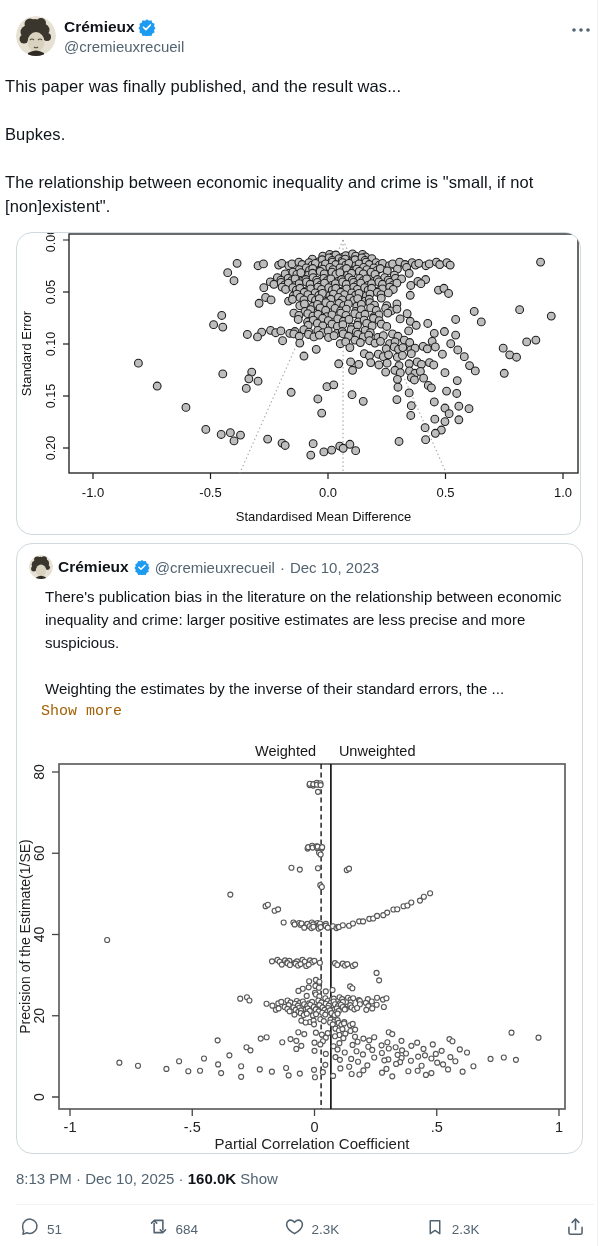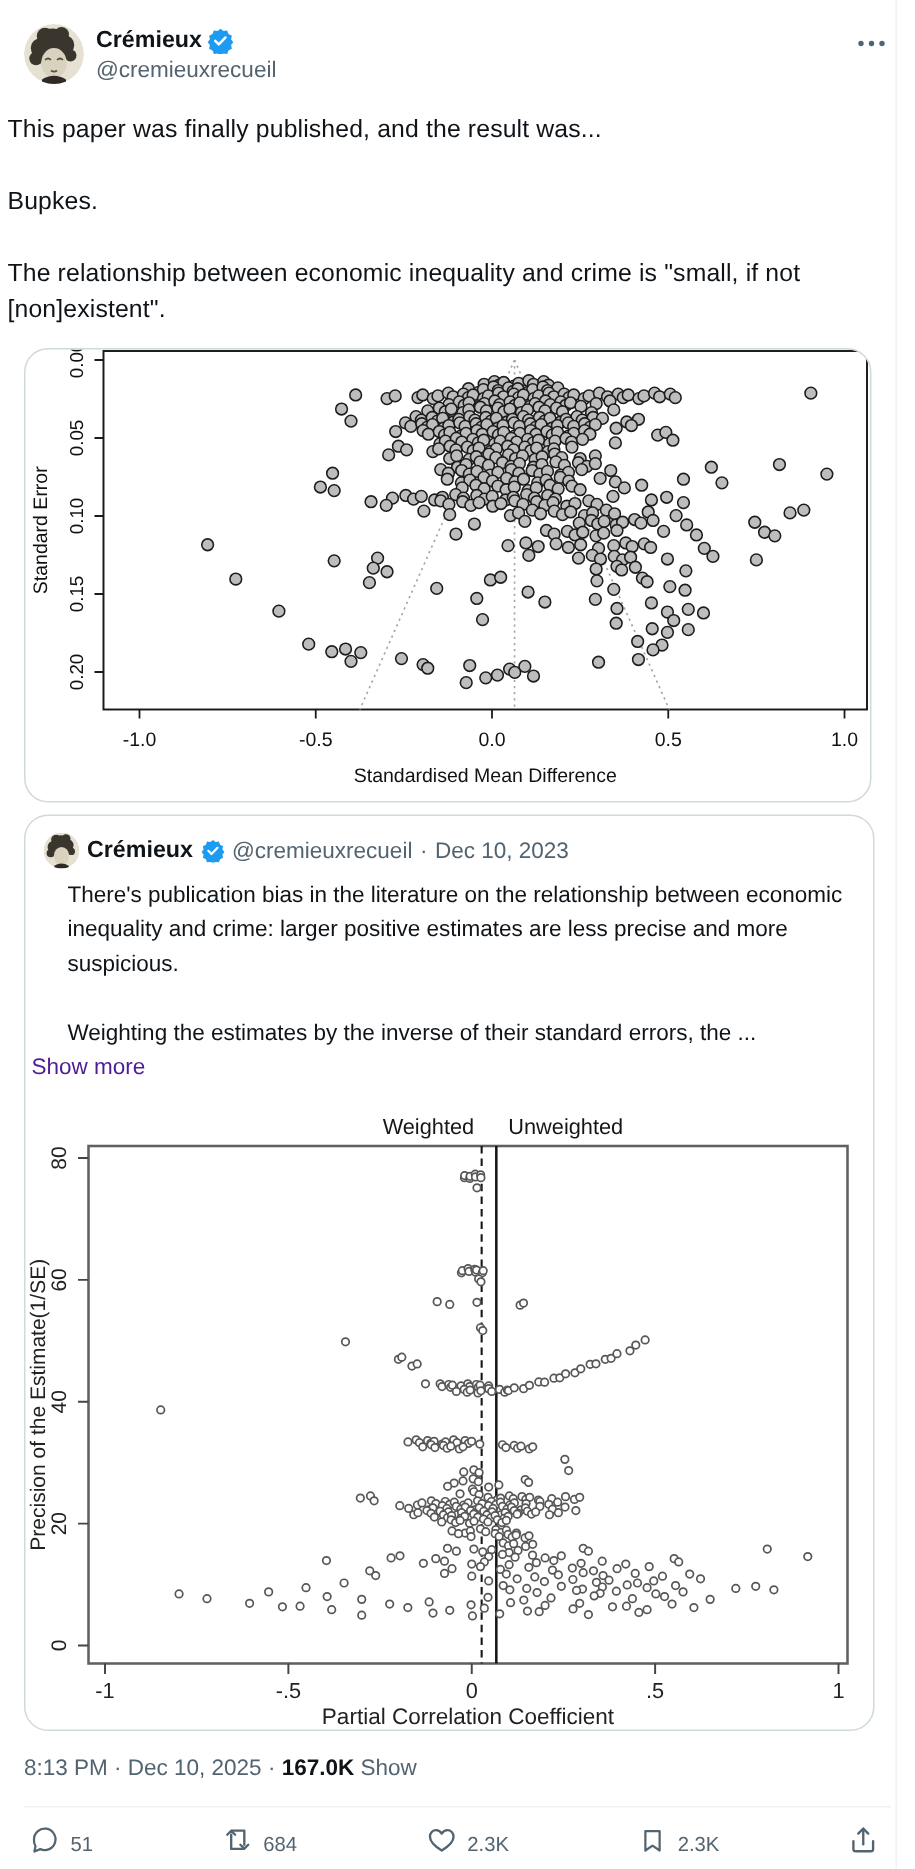--- a/index.html
+++ b/index.html
@@ -34,21 +34,21 @@
   
   .quote-card {
     margin:8px 16px 0 16px; width:567px;
     border:1px solid #cfd9de; border-radius:16px; overflow:hidden; background:#fff; cursor:pointer;
   }
   .q-hdr { display:flex; align-items:center; gap:5px; padding:11px 12px 0 12px; }
   .q-avatar { width:24px; height:24px; border-radius:50%; overflow:hidden; flex:0 0 24px; }
   .q-name { font-size:15.5px; font-weight:bold; }
   .q-meta { font-size:15px; color:#536471; }
   .q-text { margin:6px 12px 0 28px; font-size:15px; line-height:23px; white-space:pre-line; }
-  .show-more { display:block; margin:0 4px; font-size:15px; line-height:23px; color:#4c1d95; text-decoration:none; }
+  .show-more { display:block; margin:0 24px; font-size:15px; line-height:23px; color:#a16207; text-decoration:none;font-family:Liberation Mono, monospace; }
   .q-chart { margin-top:5px; display:block; }
 
   
   .stamp { margin:15px 16px 0 16px; font-size:15px; color:#536471; line-height:20px; }
   .stamp b { color:#0f1419; font-weight:bold; }
   .divider { margin:15px 16px 0 16px; border-top:1px solid #eff3f4; }
   .actions { display:flex; align-items:center; padding:11px 24px 11px 20px; justify-content:space-between; }
   .act { display:flex; align-items:flex-end; gap:7px; color:#536471; font-size:13.5px; cursor:pointer; }
   .act svg { display:block; }
   text { font-family:"Liberation Sans", sans-serif; }
@@ -1034,21 +1034,21 @@
       <circle cx="380.2966666666667" cy="181.23958333333334" r="2.5" fill="#fff" stroke="#575757" stroke-width="1.15"></circle>
       <circle cx="386.52" cy="178.20833333333334" r="2.5" fill="#fff" stroke="#575757" stroke-width="1.15"></circle>
       <circle cx="390.40999999999997" cy="177.51041666666666" r="2.5" fill="#fff" stroke="#575757" stroke-width="1.15"></circle>
       <circle cx="394.3" cy="174.47916666666666" r="2.5" fill="#fff" stroke="#575757" stroke-width="1.15"></circle>
       <circle cx="402.9683333333333" cy="172.5625" r="2.5" fill="#fff" stroke="#575757" stroke-width="1.15"></circle>
       <circle cx="406.8583333333333" cy="168.71875" r="2.5" fill="#fff" stroke="#575757" stroke-width="1.15"></circle>
       <circle cx="413.08166666666665" cy="165.28125" r="2.5" fill="#fff" stroke="#575757" stroke-width="1.15"></circle>
     </svg>
 </div>
 
-<div class="stamp"><span>8:13 PM · Dec 10, 2025</span><span> · </span><b>167.0K</b> <span>Show</span></div>
+<div class="stamp"><span>8:13 PM · Dec 10, 2025</span><span> · </span><b>160.0K</b> <span>Show</span></div>
 
 <div class="divider"></div>
 
 <div class="actions">
   <div class="act">
     <svg width="20" height="20" viewBox="0 0 24 24">
       <path d="M3.2 11.2a8.6 8.6 0 1 1 5 7.7L3.5 20.8l.9-4.3a8.55 8.55 0 0 1-1.2-5.3z" fill="none" stroke="#536471" stroke-width="1.8" stroke-linejoin="round"></path>
     </svg>
     <span>51</span>
   </div>

